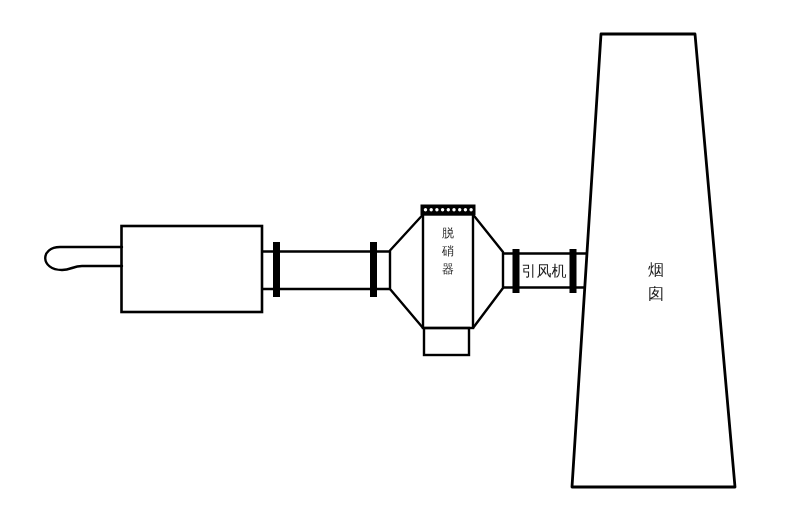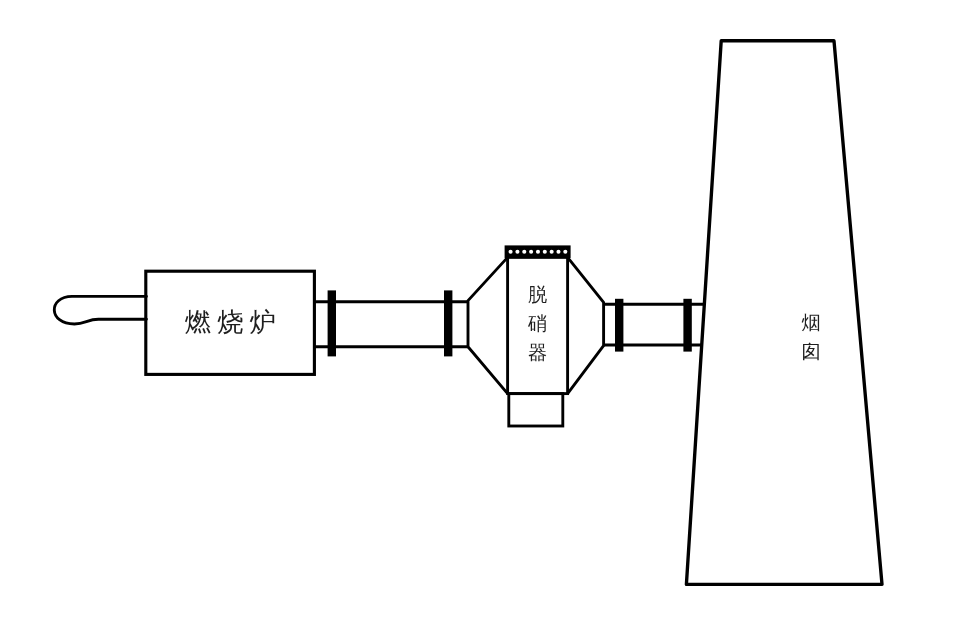--- a/index.html
+++ b/index.html
@@ -39,30 +39,30 @@
   }
   .furnace-label {
     left: 123px; top: 228px; width: 138px; height: 82px;
     font-size: 22px; letter-spacing: 5px; text-indent: 5px;
   }
   .duct-label {
     left: 282px; top: 253px; width: 62px; height: 36px;
     font-size: 16px; letter-spacing: 1px; text-indent: 1px;
   }
   .denitrator-label {
-    left: 439px; top: 235px; width: 18px;
-    font-size: 16px; line-height: 1.5;
+    left: 439px; top: 224px; width: 18px;
+    font-size: 12px; line-height: 1.5;
   }
   .fan-label {
     left: 516px; top: 254px; width: 56px; height: 34px;
     font-size: 15px;
   }
   .chimney-label {
     left: 647px; top: 258px; width: 18px;
-    font-size: 16px; line-height: 1.65; margin-left: 20px;
+    font-size: 16px; line-height: 1.65;
   }
 </style>
 </head>
 <body>
 
 <div class="stage">
 
   <svg width="800" height="520" viewBox="0 0 800 520">
 
     <path d="M122,247 H60 C40,247 40,270 62,270 C71,270 73,266 82,266 H122" fill="none" stroke="#000" stroke-width="2.4" stroke-linecap="round" stroke-linejoin="round"></path>
@@ -98,21 +98,21 @@
     <g stroke="#000" stroke-width="2.4">
       <line x1="503" y1="253.5" x2="586" y2="253.5"></line>
       <line x1="503" y1="287.5" x2="585" y2="287.5"></line>
       <rect x="512.5" y="249" width="7" height="44" fill="#000" stroke="none"></rect>
       <rect x="569.5" y="249" width="7" height="44" fill="#000" stroke="none"></rect>
     </g>
 
     <polygon points="601,34 695,34 735,487 572,487" fill="#fff" stroke="#000" stroke-width="2.8" stroke-linejoin="round"></polygon>
   </svg>
 
-  <div class="lbl h furnace-label">燃烧炉</div>
 
 
   <div class="lbl v denitrator-label">脱硝器</div>
 
+  <div class="lbl h fan-label">引风机</div>
 
   <div class="lbl v chimney-label">烟囱</div>
 
 </div>
 
 </body></html>

